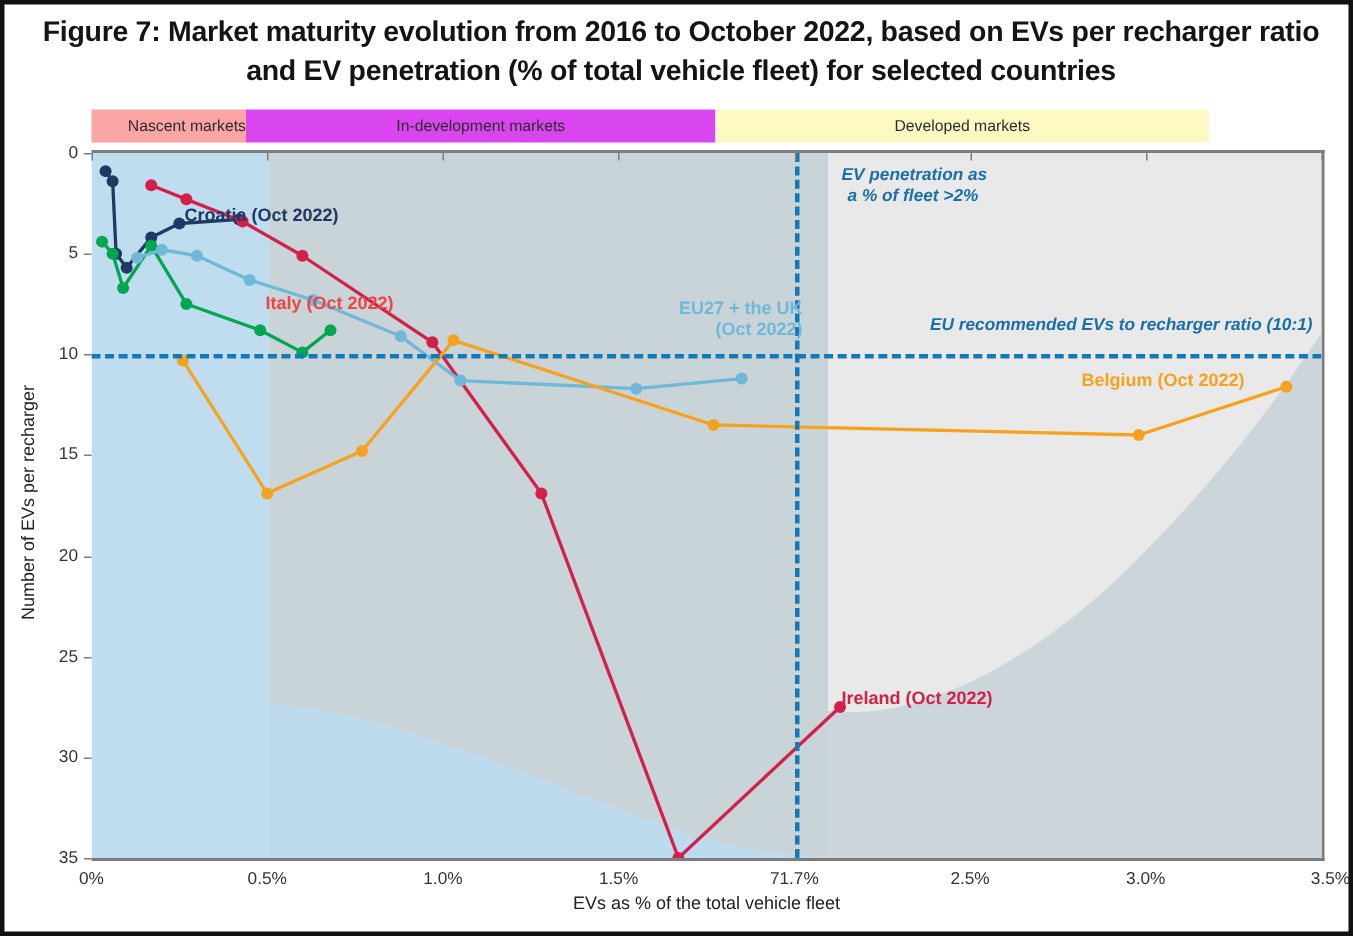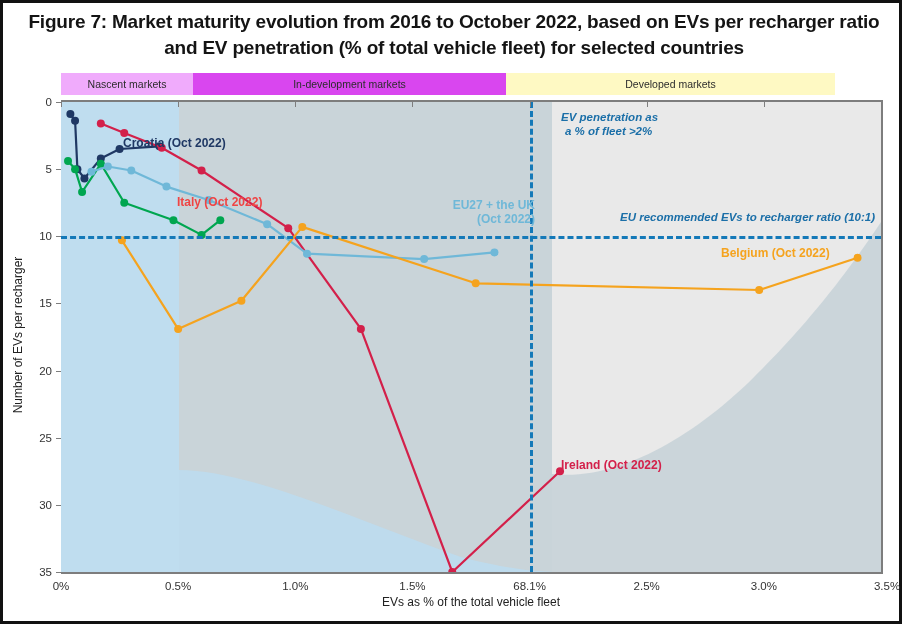--- a/index.html
+++ b/index.html
@@ -25,21 +25,21 @@
   }
   
   #bands{
     position:absolute;left:58px;top:70px;height:22px;width:820px;
     display:flex;
   }
   .band{
     height:22px;display:flex;align-items:center;justify-content:center;
     font-size:10.5px;color:#2c2c2c;white-space:nowrap;
   }
-  #band-nascent{width:132px;background:#f0abfc;}
+  #band-nascent{width:103px;background:#fca5a5;justify-content:flex-end;}
   #band-indev{width:313px;background:#d946ef;}
   #band-developed{width:329px;background:#fef9c3;}
 
   
   #plot{
     position:absolute;left:58px;top:97px;width:820px;height:470px;
     border-top:2px solid #7d7d7d;
     border-right:2px solid #7d7d7d;
     border-bottom:2px solid #7d7d7d;
     box-sizing:content-box;
@@ -225,21 +225,21 @@
       </div>
     <div id="xticks">
         <div class="xtick" style="left: 0px;">0%</div>
         <div class="xtickmark" style="left: 0px;"></div>
         <div class="xtick" style="left: 117.143px;">0.5%</div>
         <div class="xtickmark" style="left: 117.143px;"></div>
         <div class="xtick" style="left: 234.286px;">1.0%</div>
         <div class="xtickmark" style="left: 234.286px;"></div>
         <div class="xtick" style="left: 351.429px;">1.5%</div>
         <div class="xtickmark" style="left: 351.429px;"></div>
-        <div class="xtick" style="left: 468.571px;">68.1%</div>
+        <div class="xtick" style="left: 468.571px;">71.7%</div>
         <div class="xtickmark" style="left: 468.571px;"></div>
         <div class="xtick" style="left: 585.714px;">2.5%</div>
         <div class="xtickmark" style="left: 585.714px;"></div>
         <div class="xtick" style="left: 702.857px;">3.0%</div>
         <div class="xtickmark" style="left: 702.857px;"></div>
         <div class="xtick" style="left: 796px; margin-left: 30px;">3.5%</div>
         <div class="xtickmark" style="left: 820px;"></div>
       </div>
   </div>
 

